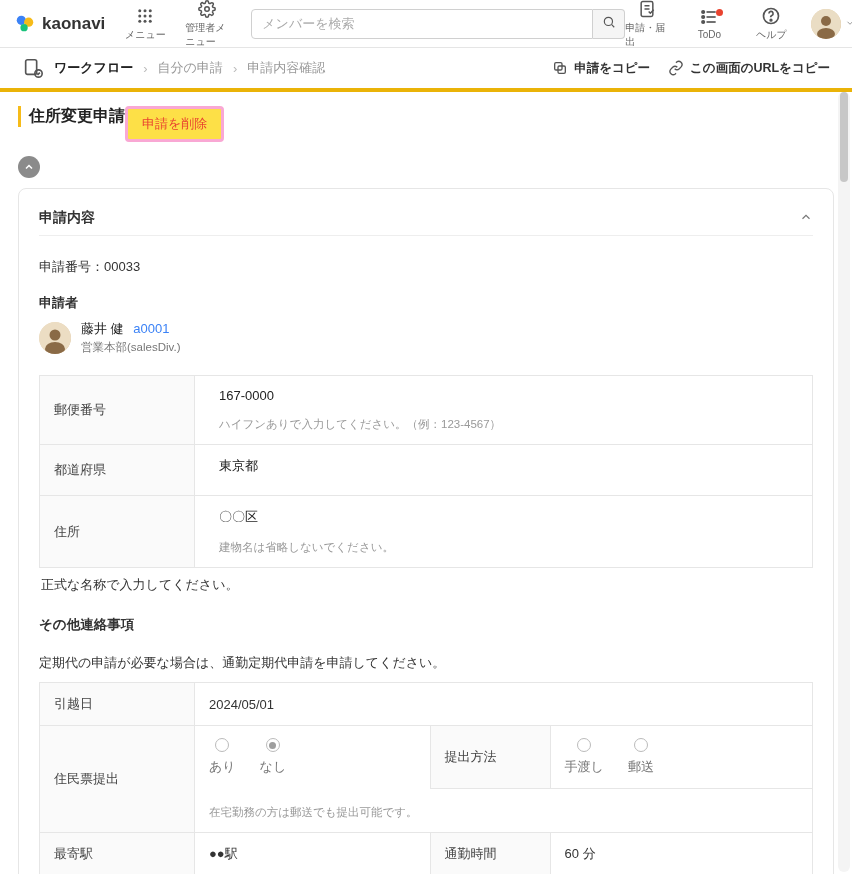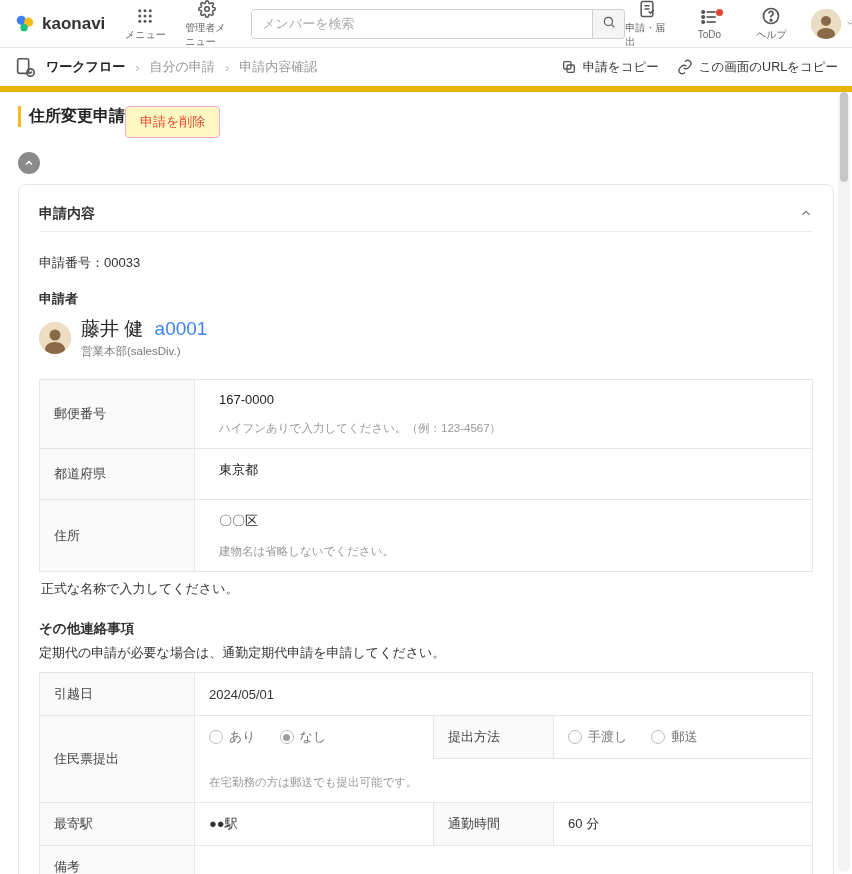--- a/index.html
+++ b/index.html
@@ -29,44 +29,44 @@
   }
   .red-dot { width:7px; height:7px; background:#e9432f; border-radius:50%; position:absolute; top:2px; right:8px; }
   .avatar { width:30px; height:30px; border-radius:50%; background:linear-gradient(135deg,#e8d7b8,#d7b98c); display:flex; align-items:center; justify-content:center; overflow:hidden; }
   .avatar svg { display:block; }
   .avatar-wrap { display:flex; align-items:center; gap:4px; cursor:pointer; }
   .chev { color:#888; }
 
   
   .secondbar {
     height:44px; display:flex; align-items:center; justify-content:space-between;
-    padding:0 14px; border-bottom:6px solid #eab308;
+    padding:0 22px; border-bottom:4px solid #eab308;
   }
   .breadcrumb { display:flex; align-items:center; gap:10px; font-size:13px; }
   .breadcrumb .wf-icon { width:22px; height:22px; }
   .breadcrumb .strong { font-weight:600; color:#222; }
   .breadcrumb .sep { color:#bbb; }
   .breadcrumb .muted { color:#999; }
   .secondbar-right { display:flex; align-items:center; gap:18px; }
-  .linkish { display:flex; align-items:center; gap:6px; font-size:12.5px; color:#333; cursor:pointer; }
+  .linkish { display:flex; align-items:center; gap:6px; font-size:12.5px; color:#333; cursor:pointer;font-weight:bold; }
   .linkish svg { color:#555; }
 
   
   .fake-scroll { position:absolute; top:92px; right:2px; bottom:2px; width:12px; background:#f4f4f4; border-radius:6px; }
   .fake-thumb { position:absolute; top:0; left:2px; right:2px; height:90px; background:#c7c7c7; border-radius:4px; }
 
   
   .page { padding:14px 18px 0 18px; height:calc(874px - 48px - 44px); overflow:hidden; position:relative; }
 
   .title-row { display:flex; justify-content:flex-start; align-items:flex-start; margin-bottom:6px; }
   .title-block { border-left:3px solid #f6bb19; padding-left:8px; }
   .page-title { font-size:16px; font-weight:600; color:#222; }
   .page-subtitle { font-size:13px; color:#444; margin-top:12px; }
   .delete-btn {
-    border:1px solid #f9a8d4; color:#e9432f; background:#fef9c3; font-size:13px;
+    border:3px solid #f9a8d4; color:#e9432f; background:#fde047; font-size:13px;
     padding:6px 14px; border-radius:4px; cursor:pointer;
   }
 
   .collapse-pill {
     width:22px; height:22px; border-radius:11px; background:#8b8b8b;
     display:flex; align-items:center; justify-content:center; margin:14px 0 10px 0; cursor:pointer;
   }
   .collapse-pill svg { color:#fff; }
 
   .card {
@@ -75,44 +75,44 @@
   }
   .card-head { display:flex; justify-content:space-between; align-items:center; padding-bottom:8px; border-bottom:1px solid #eee; }
   .card-title { font-size:14px; font-weight:600; }
   .card-chev { color:#777; cursor:pointer; }
 
   .app-no { margin:22px 0 18px 0; font-size:13px; }
 
   .section-label { font-weight:600; font-size:13px; margin:12px 0 8px 0; }
   .applicant-row { display:flex; align-items:center; gap:10px; margin-bottom:20px; }
   .applicant-avatar { width:32px; height:32px; border-radius:50%; background:linear-gradient(135deg,#f2e5ce,#dcbf98); display:flex; align-items:center; justify-content:center; overflow:hidden; }
-  .applicant-meta .name { font-size:19px; color:#222; }
+  .applicant-meta .name { font-size:13px; color:#222; }
   .applicant-meta .name .id { color:#3b82f6; margin-left:6px; }
   .applicant-meta .dept { font-size:11.5px; color:#777; margin-top:2px; }
 
   
   table.detail { width:100%; border-collapse:collapse; margin-bottom:8px; }
   table.detail th, table.detail td {
     border:1px solid #e6e6e6; font-size:13px; text-align:left; vertical-align:top;
   }
   table.detail th {
     background:#fafafa; color:#444; font-weight:500; width:155px;
     padding:16px 14px; vertical-align:middle;
   }
   table.detail td { padding:12px 24px; }
   .cell-value { font-size:13px; color:#222; }
   .cell-hint { font-size:11.5px; color:#999; margin-top:14px; }
   .under-note { font-size:13px; color:#333; margin:6px 0 22px 2px; }
 
-  .subhead { font-weight:600; font-size:13.5px; margin-bottom:6px; }
+  .subhead { font-weight:600; font-size:13.5px; margin-bottom:20px; }
   .subdesc { font-size:13px; color:#333; margin-bottom:10px; }
 
   .radio-group { display:flex; align-items:center; gap:24px; }
   .radio {
-    display:inline-flex; align-items:center; gap:6px; font-size:13px; color:#777;
+    display:inline-flex; align-items:center; gap:6px; font-size:13px; color:#777;flex-direction:column;
   }
   .radio .circle {
     width:14px; height:14px; border:1.5px solid #bbb; border-radius:50%; display:inline-flex;
     align-items:center; justify-content:center;
   }
   .radio.selected .circle::after {
     content:""; width:7px; height:7px; background:#9e9e9e; border-radius:50%;
   }
   .half-th { background:#fafafa; width:120px; padding:12px 14px; vertical-align:middle; font-weight:500; color:#444; border:1px solid #e6e6e6;}
   .half-td { padding:12px 14px; border:1px solid #e6e6e6; }

